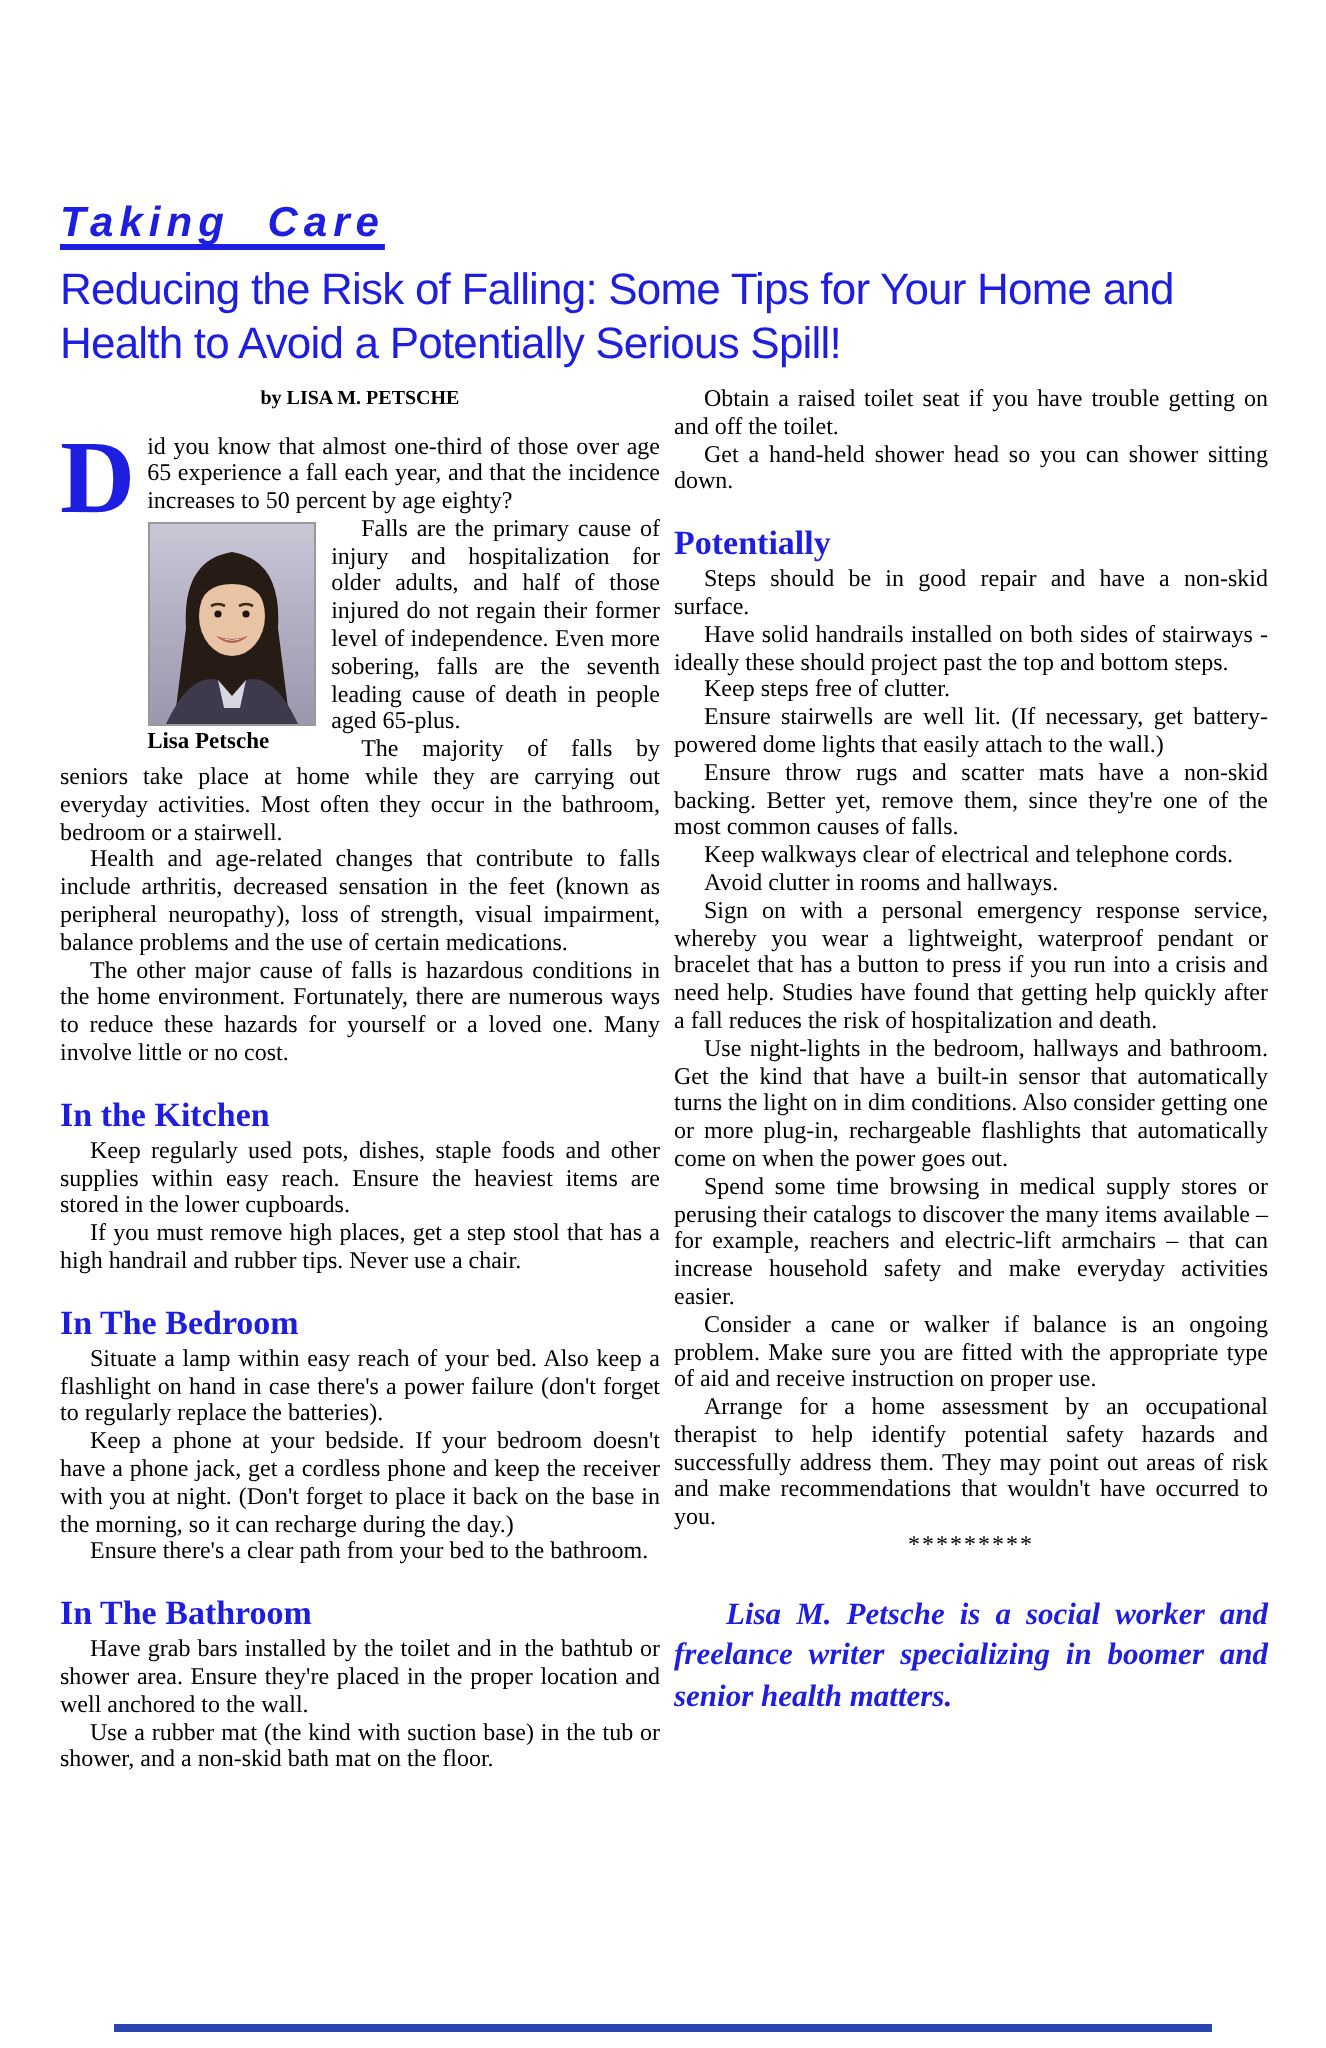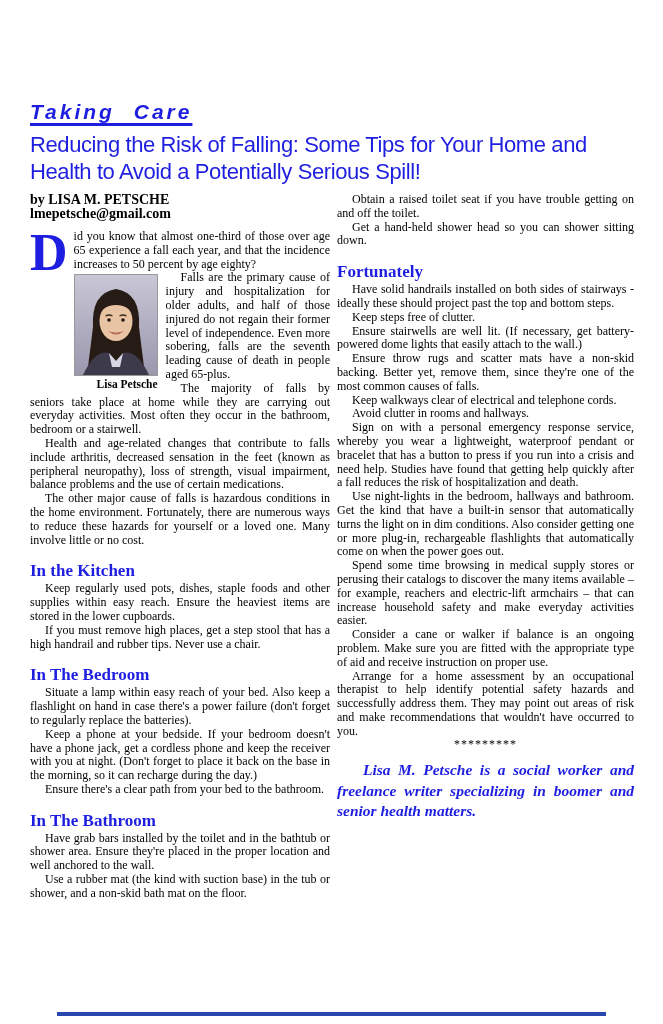--- a/index.html
+++ b/index.html
@@ -39,22 +39,22 @@
   .columns{
     display:flex;gap:7px;margin-top:8px;
   }
   .col{
     text-align:justify;
     font-size:12px;line-height:13.8px;
   }
   .col-left{width:300px;}
   .col-right{width:297px;}
   .byline{
-    font-weight:bold;font-size:14px;line-height:13.5px;
-    text-align:left;margin:0 0 10px 0;
+    font-weight:bold;font-size:10px;line-height:13.5px;
+    text-align:center;margin:0 0 10px 0;
   }
   .byline div{margin:0;}
   p.para{margin:0;text-indent:15px;}
   p.para.first{text-indent:0;}
   h2.section-heading{
     font-family:"Liberation Serif", serif;
     font-weight:bold;
     font-size:17px;line-height:19px;
     color:var(--accent);
     margin:14px 0 2px 0;
@@ -65,58 +65,57 @@
     color:var(--accent);
     font-weight:bold;
     font-size:52px;line-height:42px;
     height:44px;
     margin:2px 6px 0 0;
   }
   figure.photo{
     float:left;
     width:84px;
     margin:3px 8px 1px 0;
-    text-align:right;
+    text-align:left;
   }
   figure.photo svg{display:block;width:82px;height:100px;border:1px solid #999;}
   figcaption{
     font-weight:bold;font-size:11.5px;line-height:13px;
     margin-top:2px;text-indent:0;
   }
   p.separator{
     margin:0;text-align:center;text-indent:0;
     font-size:12px;letter-spacing:1px;
   }
   p.bio{
     color:var(--accent);
     font-weight:bold;font-style:italic;
     font-size:15.5px;line-height:20.5px;
     text-indent:26px;
-    margin:8px 0 0 0;
+    margin:18px 0 0 0;
     text-align:justify;
   }
   .footer-rule{
     position:absolute;
     left:57px;top:1012px;
     width:549px;height:4px;
     background:var(--bar);
   }
 </style>
 </head>
 <body>
 
 <div class="page">
   <h1 class="kicker">Taking Care</h1>
   <div class="title">Reducing the Risk of Falling: Some Tips for Your Home and Health to Avoid a Potentially Serious Spill!</div>
 
   <div class="columns">
     <div class="col col-left" id="col-left">
       <div class="byline">
         <div>by LISA M. PETSCHE</div>
-        <div>lmepetsche@gmail.com</div>
       </div>
     <p class="para first"><span class="dropcap">D</span>id you know that almost one-third of those over age 65 experience a fall each year, and that the incidence increases to 50 percent by age eighty?</p>
         <figure class="photo">
           <svg viewBox="0 0 82 100" xmlns="http://www.w3.org/2000/svg">
             <defs>
               <linearGradient id="bg" x1="0" y1="0" x2="0" y2="1">
                 <stop offset="0" stop-color="#c9c6d6"></stop>
                 <stop offset="1" stop-color="#9b97ad"></stop>
               </linearGradient>
             </defs>
@@ -147,21 +146,22 @@
         <p class="para">Situate a lamp within easy reach of your bed. Also keep a flashlight on hand in case there's a power failure (don't forget to regularly replace the batteries).</p>
         <p class="para">Keep a phone at your bedside. If your bedroom doesn't have a phone jack, get a cordless phone and keep the receiver with you at night. (Don't forget to place it back on the base in the morning, so it can recharge during the day.)</p>
         <p class="para">Ensure there's a clear path from your bed to the bathroom.</p>
         <h2 class="section-heading">In The Bathroom</h2>
         <p class="para">Have grab bars installed by the toilet and in the bathtub or shower area. Ensure they're placed in the proper location and well anchored to the wall.</p>
         <p class="para">Use a rubber mat (the kind with suction base) in the tub or shower, and a non-skid bath mat on the floor.</p>
       </div>
     <div class="col col-right" id="col-right">
         <p class="para">Obtain a raised toilet seat if you have trouble getting on and off the toilet.</p>
         <p class="para">Get a hand-held shower head so you can shower sitting down.</p>
-        <h2 class="section-heading">Fortunately</h2>
+        <h2 class="section-heading">Potentially</h2>
+        <p class="para">Steps should be in good repair and have a non-skid surface.</p>
         <p class="para">Have solid handrails installed on both sides of stairways - ideally these should project past the top and bottom steps.</p>
         <p class="para">Keep steps free of clutter.</p>
         <p class="para">Ensure stairwells are well lit. (If necessary, get battery-powered dome lights that easily attach to the wall.)</p>
         <p class="para">Ensure throw rugs and scatter mats have a non-skid backing. Better yet, remove them, since they're one of the most common causes of falls.</p>
         <p class="para">Keep walkways clear of electrical and telephone cords.</p>
         <p class="para">Avoid clutter in rooms and hallways.</p>
         <p class="para">Sign on with a personal emergency response service, whereby you wear a lightweight, waterproof pendant or bracelet that has a button to press if you run into a crisis and need help. Studies have found that getting help quickly after a fall reduces the risk of hospitalization and death.</p>
         <p class="para">Use night-lights in the bedroom, hallways and bathroom. Get the kind that have a built-in sensor that automatically turns the light on in dim conditions. Also consider getting one or more plug-in, rechargeable flashlights that automatically come on when the power goes out.</p>
         <p class="para">Spend some time browsing in medical supply stores or perusing their catalogs to discover the many items available – for example, reachers and electric-lift armchairs – that can increase household safety and make everyday activities easier.</p>
         <p class="para">Consider a cane or walker if balance is an ongoing problem. Make sure you are fitted with the appropriate type of aid and receive instruction on proper use.</p>

